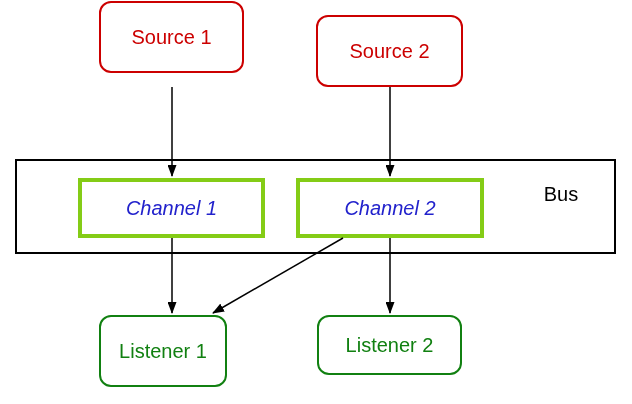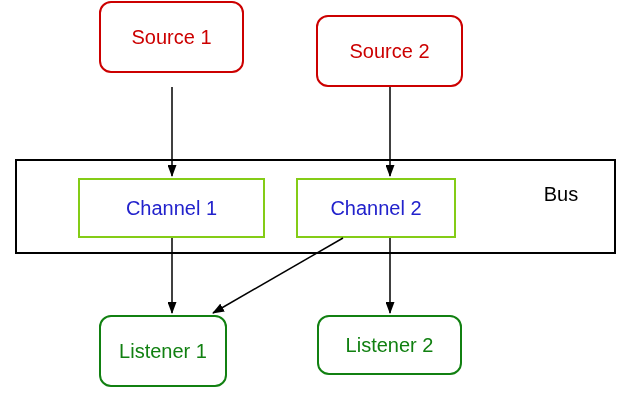--- a/index.html
+++ b/index.html
@@ -24,22 +24,23 @@
     font-size: 20px;
     background: #ffffff;
     white-space: nowrap;
   }
   .rounded { border-radius: 12px; }
   .source {
     border: 2px solid #cc0000;
     color: #cc0000;
   }
   .channel {
-    border: 2px solid #84cc16;
+    border: 4px solid #84cc16;
     color: #2222cc;
+    font-style: italic;
   }
   .listener {
     border: 2px solid #118011;
     color: #118011;
   }
   .bus-box {
     position: absolute;
     box-sizing: border-box;
     border: 2px solid #000000;
     background: #ffffff;
@@ -56,21 +57,21 @@
     height: 70px;
     display: flex;
     align-items: center;
     justify-content: center;
     font-size: 20px;
     color: #000000;
   }
   #source-1  { left: 99px;  top: 1px;  width: 145px; height: 72px; }
   #source-2  { left: 316px; top: 15px;  width: 147px; height: 72px; }
   #channel-1 { left: 78px;  top: 178px; width: 187px; height: 60px; }
-  #channel-2 { left: 296px; top: 178px; width: 160px; height: 60px; }
+  #channel-2 { left: 296px; top: 178px; width: 188px; height: 60px; }
   #listener-1 { left: 99px;  top: 315px; width: 128px; height: 72px; }
   #listener-2 { left: 317px; top: 315px; width: 145px; height: 60px; }
   svg.edges {
     position: absolute;
     left: 0;
     top: 0;
     width: 632px;
     height: 404px;
     pointer-events: none;
   }

